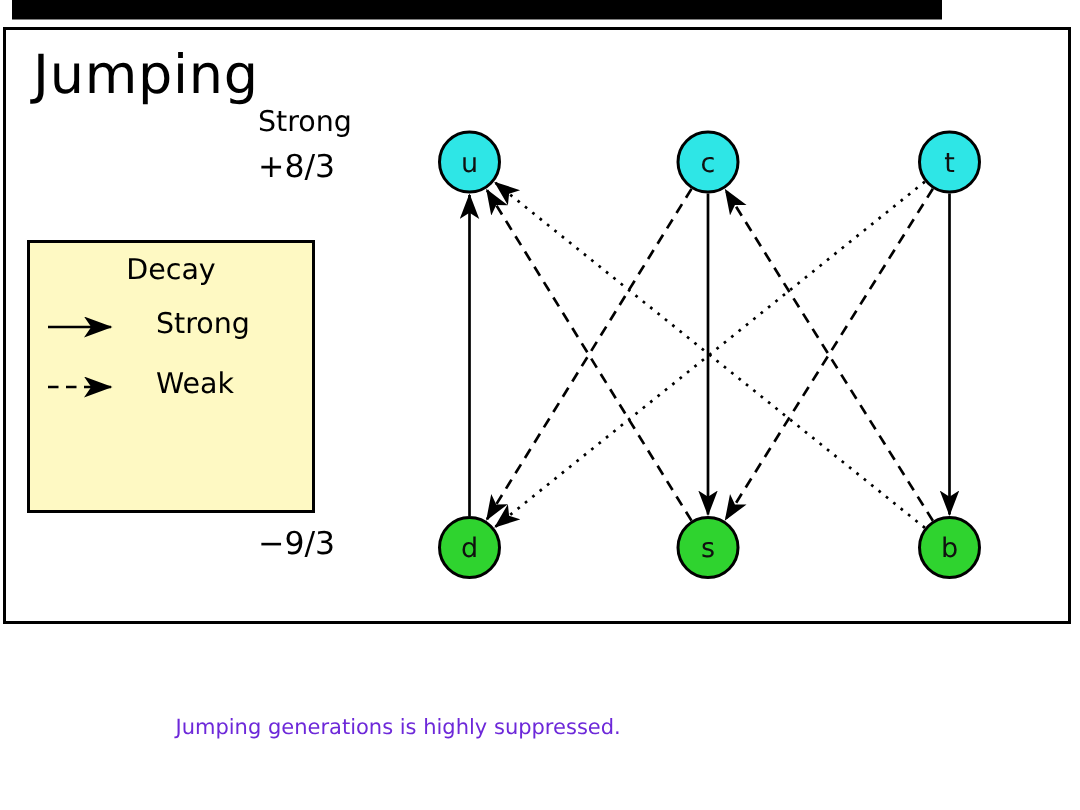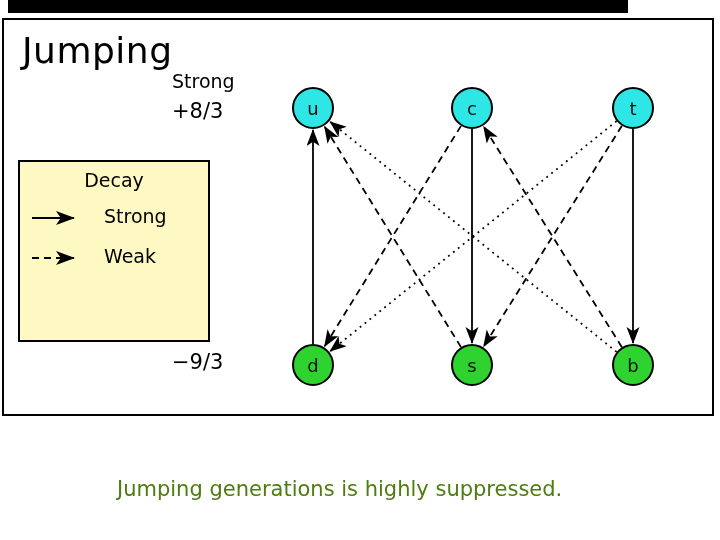--- a/index.html
+++ b/index.html
@@ -81,22 +81,22 @@
     margin-left: 8px;
   }
   .diagram-svg {
     position: absolute;
     left: 0; top: 0;
     width: 720px; height: 540px;
   }
   .caption {
     position: absolute;
     left: 117px; top: 477px;
-    font-size: 21px;
-    color: #4d7c0f;
+    font-size: 14px;
+    color: #6d28d9;
   }
 </style>
 </head>
 <body>
 
 <div class="top-bar"></div>
 
 <div class="slide-frame"></div>
 
 <svg class="diagram-svg" id="diagram-svg" viewBox="0 0 720 540">

